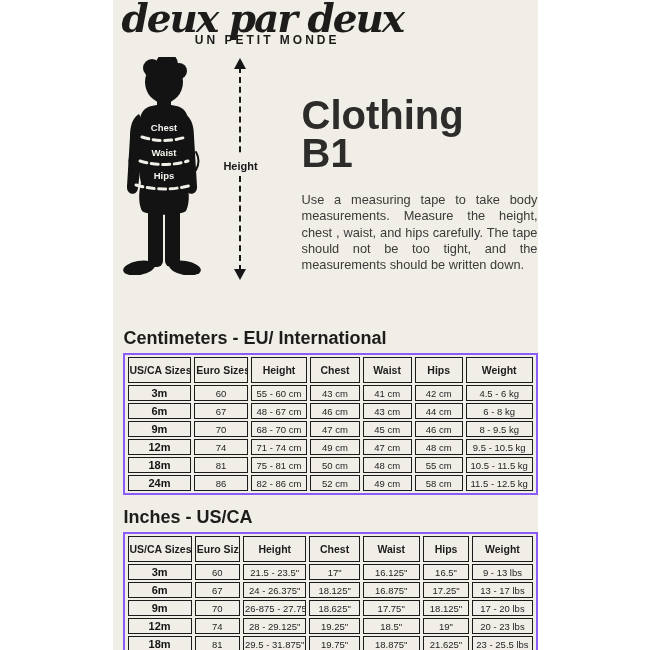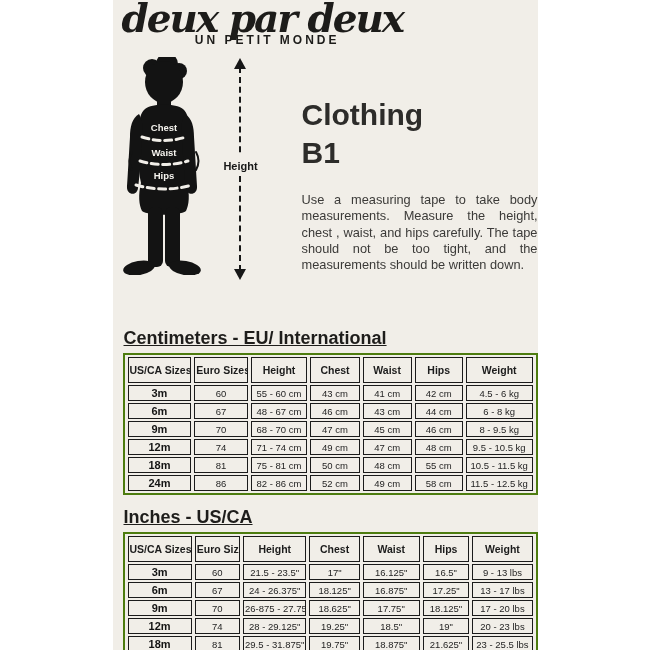--- a/index.html
+++ b/index.html
@@ -66,40 +66,40 @@
   }
   .height-label {
     position: absolute; top: 98px; left: 50%; transform: translateX(-50%);
     background: #f1eee8;
     font-size: 11px; font-weight: 700; color: #171717;
     padding: 4px 1px;
   }
   .right-col { position: absolute; left: 180px; top: 0; width: 236px; }
   .page-title {
     margin-top: 50px;
-    font-size: 30px; font-weight: 700; line-height: 38px;
+    font-size: 40px; font-weight: 700; line-height: 38px;
     color: #2d2c2a; letter-spacing: 0;
   }
   .intro {
     margin-top: 20px;
     font-size: 12.8px; line-height: 16.3px;
     text-align: justify;
     color: #3b3a38;
   }
 
   
   .section-heading {
     font-size: 18px; font-weight: 700; color: #1e1d1b;
-    margin-left: 2px; line-height: 20px; text-decoration: underline;
+    margin-left: 2px; line-height: 20px;
   }
   .section-heading.cm { margin-top: 46px; }
   .section-heading.inches { margin-top: 12px; }
   table.size-table {
     width: 415px; margin-top: 5px; margin-left: 1px;
-    border: 2px solid #4d7c0f;
+    border: 2px solid #8b5cf6;
     border-collapse: separate;
     border-spacing: 3px 2px;
     background: #f1eee8;
     table-layout: fixed;
   }
   .size-table th, .size-table td {
     border: 1.5px solid #1b1b1b;
     text-align: center;
     vertical-align: middle;
     background: #f1eee8;

